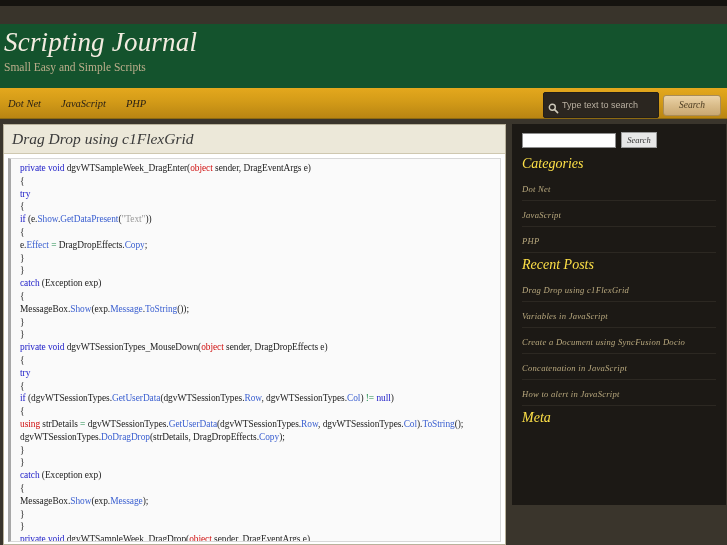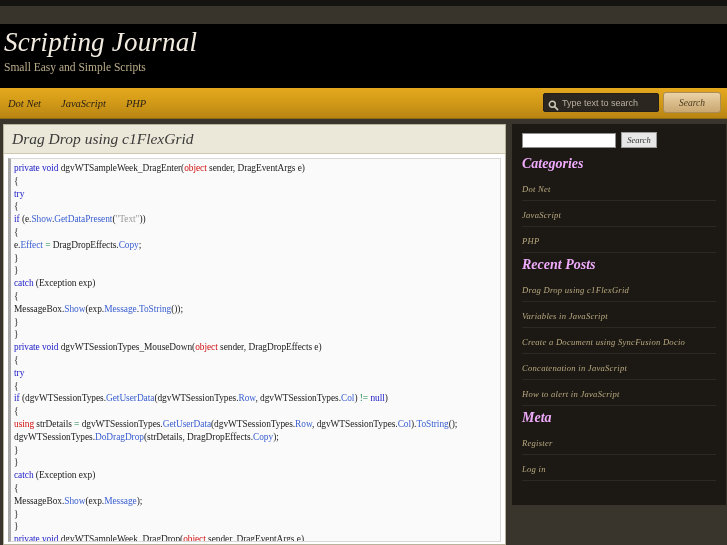--- a/index.html
+++ b/index.html
@@ -30,21 +30,21 @@
   .topnav-link {
     display: inline-block;
     color: #cfc9ba; font-style: italic; font-size: 9.5px;
     padding: 0 8px 0 10px; line-height: 18px;
     text-decoration: none; white-space: nowrap;
   }
 
   
   .masthead {
     position: absolute; top: 24px; left: 0; width: 727px; height: 64px;
-    background: #000000;
+    background: #14532d;
   }
   .site-title {
     position: absolute; left: 4px; top: 3px;
     font-size: 27px; font-style: italic; color: #f2ece0;
     letter-spacing: .2px; white-space: nowrap;
   }
   .site-tagline {
     position: absolute; left: 4px; top: 37px;
     font-size: 11.5px; color: #bcae8c;
     white-space: nowrap;
@@ -59,21 +59,21 @@
   .nav-items { position: absolute; left: 8px; top: 0; height: 30px; display: flex; align-items: center; }
   .nav-item {
     color: #2a2116; font-style: italic; font-size: 10.5px;
     margin-right: 20px; text-decoration: none; white-space: nowrap;
   }
   .nav-search {
     position: absolute; right: 6px; top: 4px;
     display: flex; align-items: center; gap: 4px;
   }
   .search-box {
-    width: 116px; height: 19px; background: #2b2620;
+    width: 116px; height: 26px; background: #2b2620;
     border: 1px solid #241f19; border-radius: 2px;
     display: flex; align-items: center; padding: 0 4px; box-sizing: border-box;
   }
   .search-icon-sm { width: 11px; height: 11px; position: relative; flex: 0 0 auto; margin-right: 3px; }
   .search-placeholder {
     color: #b9b0a1; font-size: 9px; font-family: "Liberation Sans", sans-serif;
     white-space: nowrap; overflow: hidden;
   }
   .nav-search-btn {
     width: 58px; height: 21px; box-sizing: border-box;
@@ -100,21 +100,21 @@
     display: flex; align-items: center;
   }
   .post-title {
     font-size: 15.5px; font-style: italic; color: #3a3a3a; white-space: nowrap;
   }
   .code-wrap {
     margin: 4px 4px 0 4px;
     background: #fafafa;
     border: 1px solid #d8d8d8;
     border-left: 3px solid #a8a8a8;
-    padding: 3px 4px 0 3px;
+    padding: 3px 4px 0 9px;
     height: 384px; box-sizing: border-box;
     overflow: hidden;
   }
   .code-line {
     font-family: "Liberation Serif", serif;
     font-size: 9.4px; line-height: 12.8px;
     color: #222; white-space: pre; letter-spacing: -0.05px;
   }
   .k  { color: #2020c8; }  
   .r  { color: #d01010; }  
@@ -137,23 +137,22 @@
     border: 1px solid #8e8e8e; box-sizing: border-box;
   }
   .sb-search-btn {
     width: 36px; height: 16px; box-sizing: border-box;
     background: #e7e7e7; border: 1px solid #9a9a9a;
     font-size: 8.5px; font-style: italic; color: #333;
     display: flex; align-items: center; justify-content: center;
     cursor: pointer;
   }
   .sb-heading {
-    font-size: 14px; font-style: italic; color: #f0abfc;
+    font-size: 14px; font-style: italic; color: #fde047;
     margin: 4px 0 3px 0;
-    font-weight: bold;
   }
   .sb-list { list-style: none; margin: 0 0 4px 0; padding: 0; }
   .sb-list li {
     border-bottom: 1px solid #2c2822;
     padding: 3px 0 4px 0;
   }
   .sb-link {
     color: #b8a87e; font-size: 8.6px; font-style: italic;
     text-decoration: none; letter-spacing: .25px; white-space: nowrap;
   }
@@ -251,19 +250,15 @@
         </ul>
         <div class="sb-heading">Recent Posts</div>
         <ul class="sb-list">
           <li><a href="#" class="sb-link">Drag Drop using c1FlexGrid</a></li>
           <li><a href="#" class="sb-link">Variables in JavaScript</a></li>
           <li><a href="#" class="sb-link">Create a Document using SyncFusion Docio</a></li>
           <li><a href="#" class="sb-link">Concatenation in JavaScript</a></li>
           <li><a href="#" class="sb-link">How to alert in JavaScript</a></li>
         </ul>
         <div class="sb-heading">Meta</div>
-        <ul class="sb-list">
-          <li><a href="#" class="sb-link">Register</a></li>
-          <li><a href="#" class="sb-link">Log in</a></li>
-        </ul>
       </div>
   </div>
 </div>
 
 </body></html>

